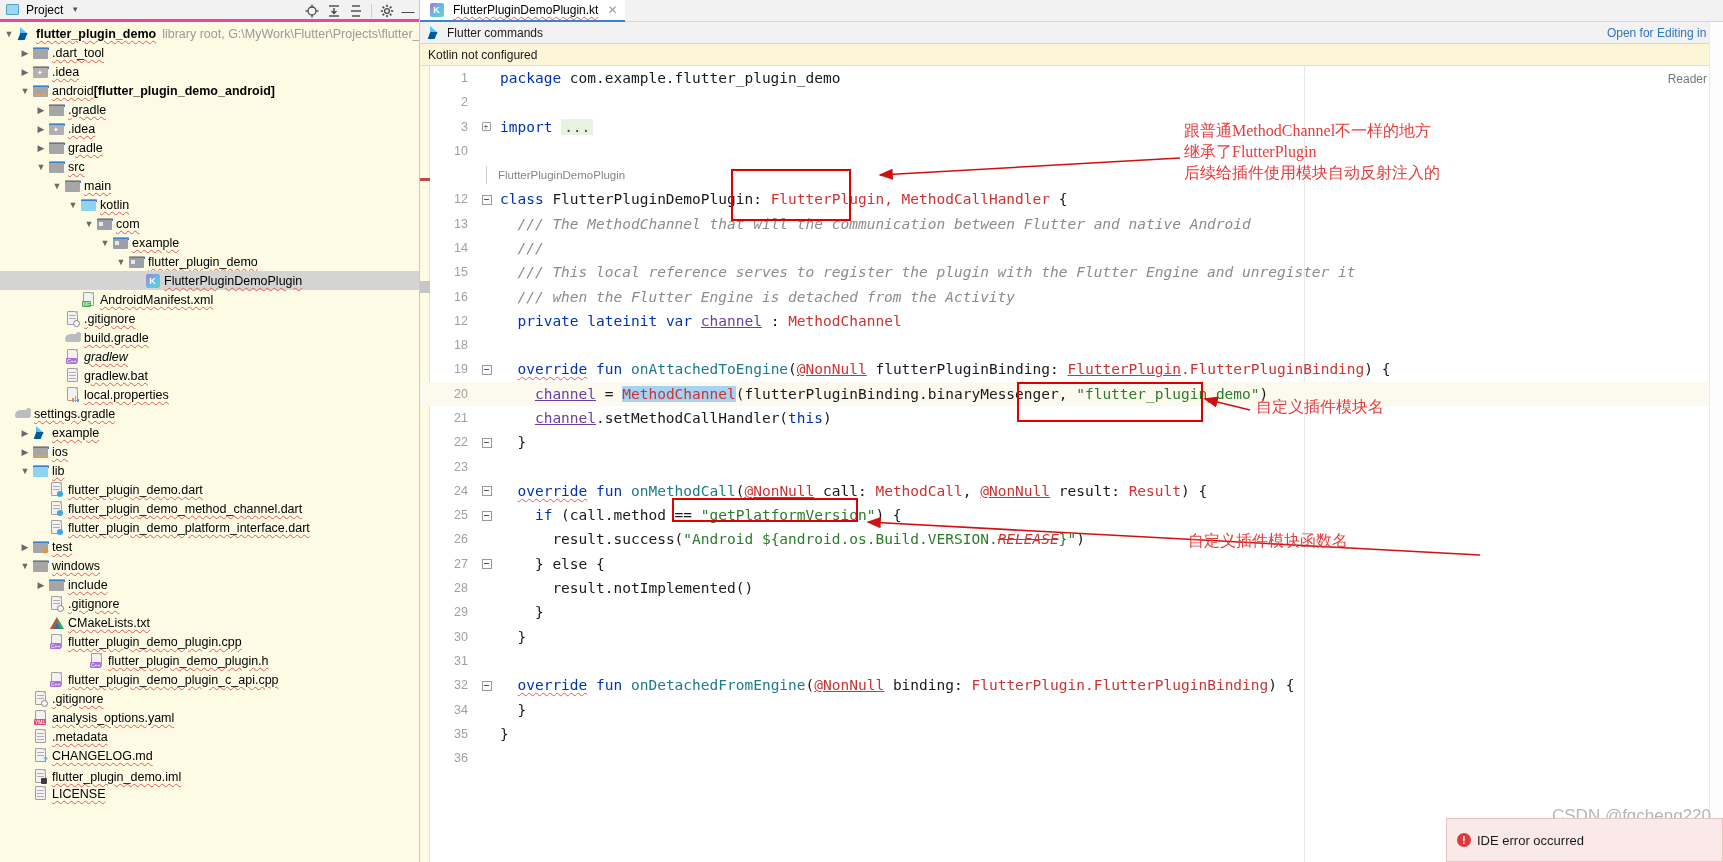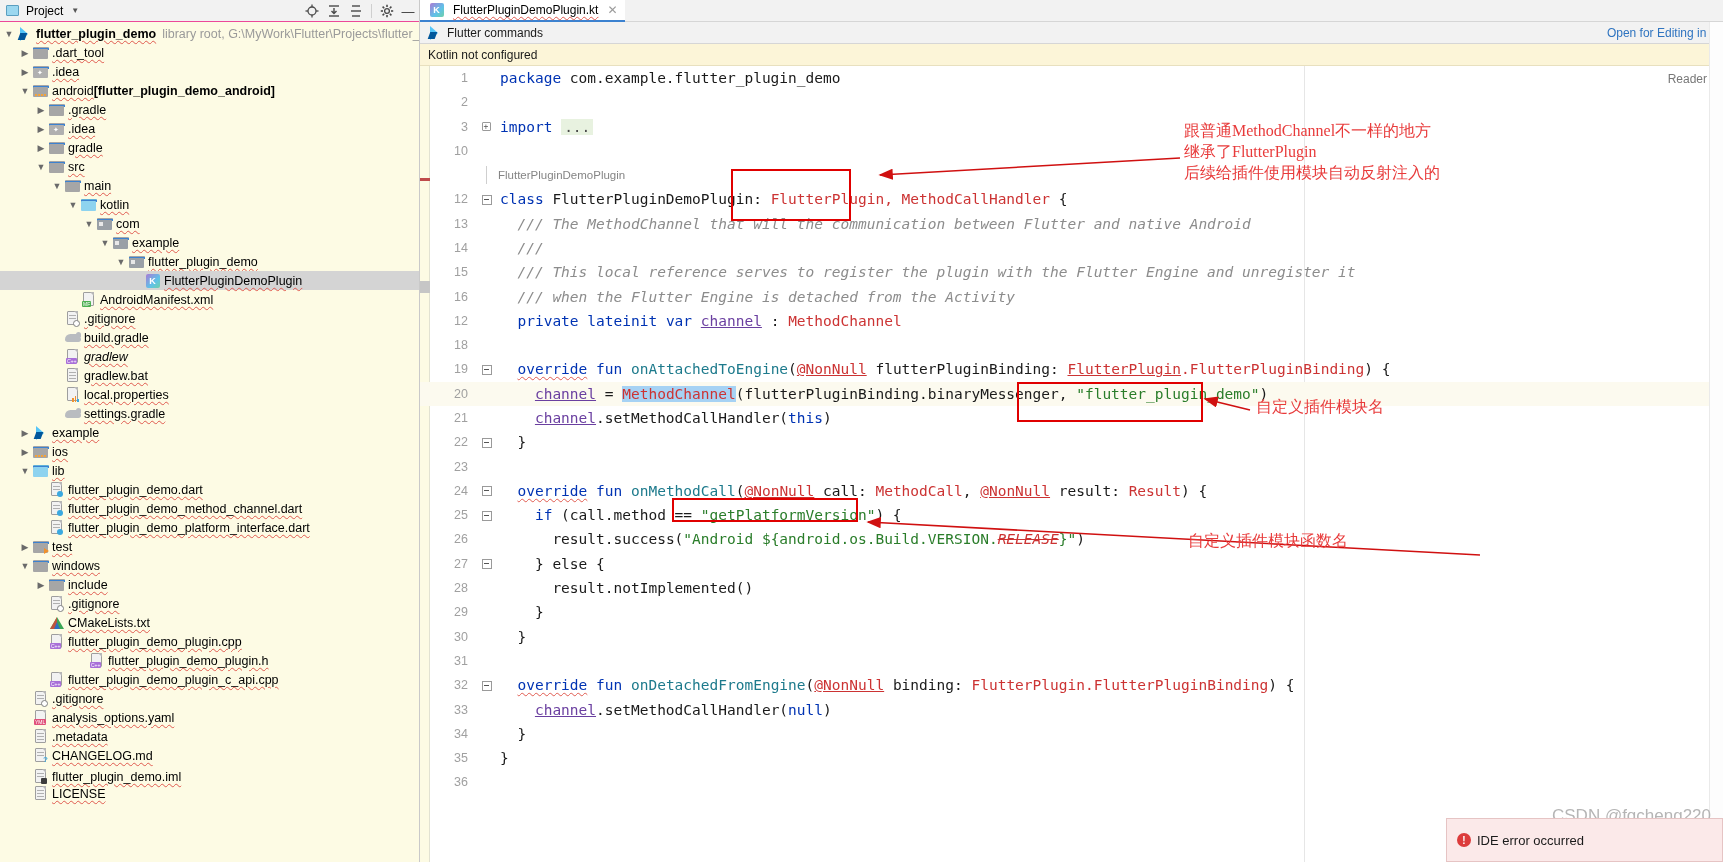--- a/index.html
+++ b/index.html
@@ -20,21 +20,21 @@
   #project-panel {
     position: absolute; left: 0; top: 0;
     width: 420px; height: 862px;
     background: #fdfbe4;
     border-right: 1px solid #c9c9c9;
     overflow: hidden;
   }
   #project-toolbar {
     height: 22px;
     background: #f2f2f2;
-    border-bottom: 1px solid #ec4899;
+    border-bottom: 3px solid #ec4899;
     display: flex; align-items: center;
     padding: 0 4px;
     position: relative;
   }
   .proj-title {
     font-size: 12px; color: #000;
     margin-left: 22px;
   }
   .proj-caret {
     margin-left: 8px; font-size: 8px; color: #555;
@@ -587,21 +587,21 @@
                 <span class="fold"></span>
                 <span class="dot-bar">
                   <i style="height:4px"></i>
                   <i style="height:6px"></i>
                   <i style="height:3px;background:#3ba9e0"></i>
                 </span>
               </span>
             </span>
             <span class="lbl squiggle">local.properties</span>
           </div>
-          <div class="row" style="padding-left: 50px;">
+          <div class="row" style="">
             <span class="arrow none"></span>
             <span class="nodeicon">
               <span class="gradle-ico">
                 <span class="el"></span>
                 <span class="tr"></span>
               </span>
             </span>
             <span class="lbl squiggle">settings.gradle</span>
           </div>
           <div class="row" style="padding-left: 18px;">
@@ -1021,25 +1021,20 @@
             <span class="ctext"></span>
           </div>
           <div class="cline">
             <span class="lnum">32</span>
             <span class="foldcol">
               <span class="fold-minus"></span>
             </span>
             <span class="ctext"><span class="plain">  </span><span class="kwu wv">override</span><span class="kw"> fun </span><span class="fn">onDetachedFromEngine</span><span class="plain">(</span><span class="annu">@NonNull</span><span class="plain"> binding: </span><span class="cls">FlutterPlugin.FlutterPluginBinding</span><span class="plain">) {</span></span>
           </div>
           <div class="cline">
-            <span class="lnum">33</span>
-            <span class="foldcol"></span>
-            <span class="ctext"><span class="plain">    </span><span class="fld">channel</span><span class="plain">.setMethodCallHandler(</span><span class="kw">null</span><span class="plain">)</span></span>
-          </div>
-          <div class="cline">
             <span class="lnum">34</span>
             <span class="foldcol"></span>
             <span class="ctext"><span class="plain">  }</span></span>
           </div>
           <div class="cline">
             <span class="lnum">35</span>
             <span class="foldcol"></span>
             <span class="ctext"><span class="plain">}</span></span>
           </div>
           <div class="cline">

